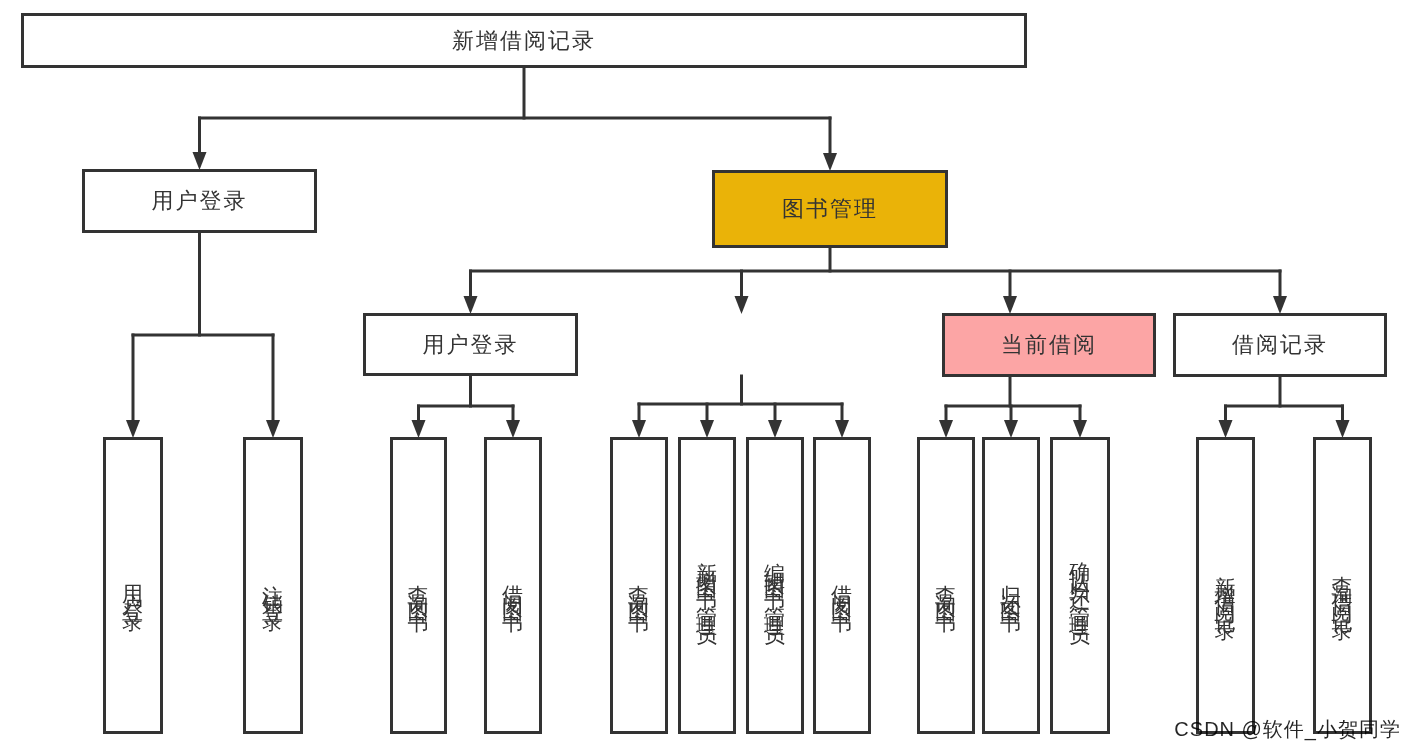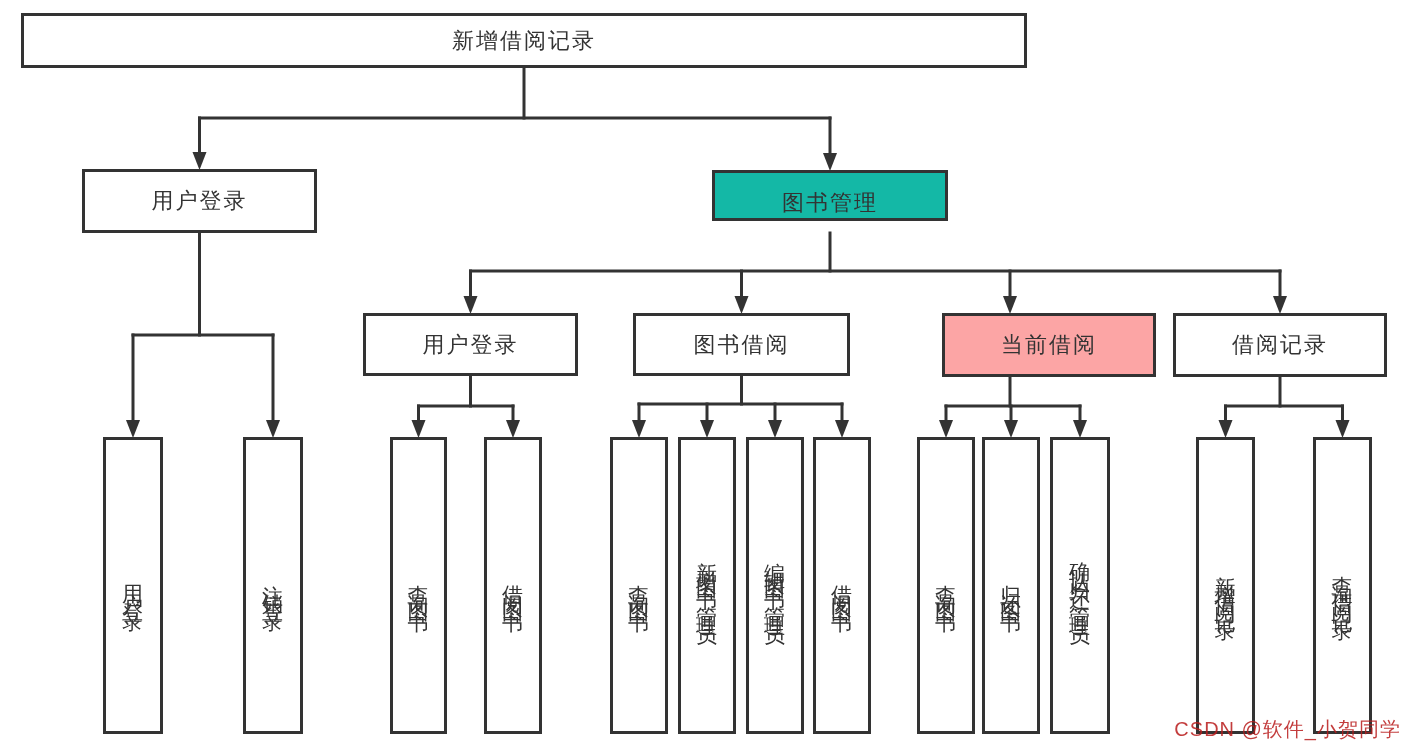--- a/index.html
+++ b/index.html
@@ -114,28 +114,25 @@
       <polygon points="1218.5,420 1232.5,420 1225.5,438" fill="#333333"></polygon>
       <line x1="1342.5" y1="406" x2="1342.5" y2="423" stroke="#333333" stroke-width="3" stroke-linecap="square"></line>
       <polygon points="1335.5,420 1349.5,420 1342.5,438" fill="#333333"></polygon>
     </svg>
   <div class="node horizontal" style="left: 21px; top: 13px; width: 1006px; height: 55px; border-color: rgb(51, 51, 51); background: rgb(255, 255, 255);">
       <span class="node-label" style="color: rgb(51, 51, 51);">新增借阅记录</span>
     </div>
     <div class="node horizontal" style="left: 82px; top: 169px; width: 235px; height: 64px; border-color: rgb(51, 51, 51); background: rgb(255, 255, 255);">
       <span class="node-label" style="color: rgb(51, 51, 51);">用户登录</span>
     </div>
-    <div class="node horizontal" style="left: 712px; top: 170px; width: 236px; height: 51px; border-color: rgb(51, 51, 51); background: #14b8a6; align-items: flex-end;">
+    <div class="node horizontal" style="left: 712px; top: 170px; width: 236px; height: 78px; border-color: rgb(51, 51, 51); background: #eab308;">
       <span class="node-label" style="color: rgb(51, 51, 51);">图书管理</span>
     </div>
     <div class="node horizontal" style="left: 363px; top: 313px; width: 215px; height: 63px; border-color: rgb(51, 51, 51); background: rgb(255, 255, 255);">
       <span class="node-label" style="color: rgb(51, 51, 51);">用户登录</span>
-    </div>
-    <div class="node horizontal" style="left: 633px; top: 313px; width: 217px; height: 63px; border-color: rgb(51, 51, 51); background: rgb(255, 255, 255);">
-      <span class="node-label" style="color: rgb(51, 51, 51);">图书借阅</span>
     </div>
     <div class="node horizontal" style="left: 942px; top: 313px; width: 214px; height: 64px; border-color: rgb(51, 51, 51); background: #fca5a5;">
       <span class="node-label" style="color: rgb(51, 51, 51);">当前借阅</span>
     </div>
     <div class="node horizontal" style="left: 1173px; top: 313px; width: 214px; height: 64px; border-color: rgb(51, 51, 51); background: rgb(255, 255, 255);">
       <span class="node-label" style="color: rgb(51, 51, 51);">借阅记录</span>
     </div>
     <div class="node vertical" style="left: 103px; top: 437px; width: 60px; height: 297px; border-color: rgb(51, 51, 51); background: rgb(255, 255, 255);">
       <span class="node-label" style="color: rgb(51, 51, 51);">用户登录</span>
     </div>
@@ -168,14 +165,14 @@
     </div>
     <div class="node vertical" style="left: 1050px; top: 437px; width: 60px; height: 297px; border-color: rgb(51, 51, 51); background: rgb(255, 255, 255);">
       <span class="node-label" style="color: rgb(51, 51, 51);">确认归还（管理员）</span>
     </div>
     <div class="node vertical" style="left: 1196px; top: 437px; width: 59px; height: 297px; border-color: rgb(51, 51, 51); background: rgb(255, 255, 255);">
       <span class="node-label" style="color: rgb(51, 51, 51);">新增借阅记录</span>
     </div>
     <div class="node vertical" style="left: 1313px; top: 437px; width: 59px; height: 297px; border-color: rgb(51, 51, 51); background: rgb(255, 255, 255);">
       <span class="node-label" style="color: rgb(51, 51, 51);">查询借阅记录</span>
     </div>
-    <div class="watermark" style="color: #b91c1c;">CSDN @软件_小贺同学</div>
+    <div class="watermark" style="color: #000000;">CSDN @软件_小贺同学</div>
 </div>
 
 </body></html>

